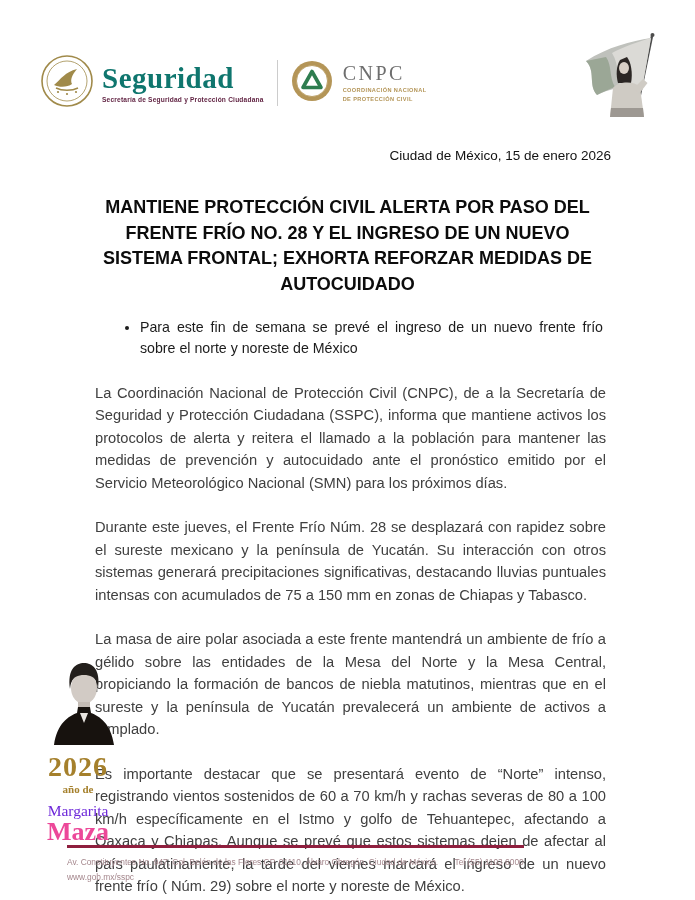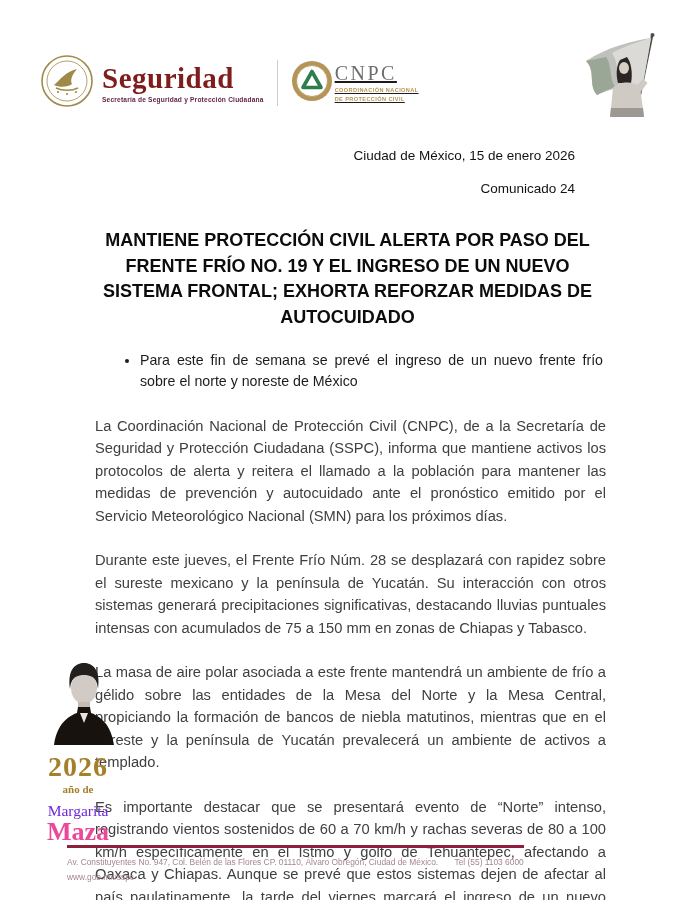--- a/index.html
+++ b/index.html
@@ -8,34 +8,34 @@
     position:relative; width:695px; height:900px; margin:0 auto;
     background:#ffffff; overflow:hidden; color:#1c1c1c;
   }
   
   .header { display:flex; justify-content:space-between; align-items:flex-start; padding:30px 18px 0 40px; }
   .logo-row { display:flex; align-items:center; gap:13px; margin-top:24px; }
   .seg-logo { display:flex; align-items:center; gap:8px; }
   .seg-text { display:flex; flex-direction:column; }
   .seg-word {
     font-family:"Liberation Serif", serif; font-weight:bold;
-    font-size:29px; color:#7f1d1d; letter-spacing:.5px; line-height:1;
+    font-size:29px; color:#0f766e; letter-spacing:.5px; line-height:1;
   }
   .seg-sub { font-size:6.6px; font-weight:bold; color:#5e1f3f; margin-top:3px; letter-spacing:.2px; }
   .logo-divider { width:1px; height:46px; background:#cccccc; }
-  .cnpc-logo { display:flex; align-items:center; gap:2px;text-decoration:underline; }
+  .cnpc-logo { display:flex; align-items:center; gap:10px; }
   .cnpc-text { display:flex; flex-direction:column; }
   .cnpc-word {
     font-family:"Liberation Serif", serif; font-size:20px; color:#6e6e6e;
     letter-spacing:2.5px; line-height:1;
   }
   .cnpc-sub { font-size:5.6px; font-weight:bold; color:#b49557; margin-top:3px; letter-spacing:.4px; line-height:1.5; }
   .flag-art { margin-right:4px; }
   
-  .meta { text-align:right; padding-right:120px; margin-top:26px; font-size:13.5px; color:#121212; }
+  .meta { text-align:right; padding-right:84px; margin-top:26px; font-size:13.5px; color:#121212; }
   .meta .comunicado { margin-top:18px; }
   
   .doc-title {
     margin:32px 86px 0 86px; text-align:center; font-weight:bold;
     font-size:18px; line-height:1.42; color:#0c0c0c;
   }
   
   ul.bullets { margin:20px 92px 0 115px; padding-left:25px; }
   ul.bullets li { font-size:14.2px; line-height:1.5; text-align:justify; color:#1c1c1c; }
   
@@ -114,24 +114,23 @@
         <ellipse cx="51" cy="38" rx="5" ry="6" fill="#d8cfc6"></ellipse>
         <path d="M40 58 C46 51 61 51 67 57 L71 87 L37 87 Z" fill="#cfcbc4"></path>
         <path d="M61 58 L70 49 L74.5 53 L66 64 Z" fill="#cfcbc4"></path>
         <path d="M37 87 L71 87 L70 78 L38 78 Z" fill="#9d9892"></path>
       </svg>
     </span>
   </div>
 
   <div class="meta">
     <div>Ciudad de México, 15 de enero 2026</div>
-    <div class="comunicado">Comunicado 24</div>
   </div>
 
-  <div class="doc-title">MANTIENE PROTECCIÓN CIVIL ALERTA POR PASO DEL FRENTE FRÍO NO. 19 Y EL INGRESO DE UN NUEVO SISTEMA FRONTAL; EXHORTA REFORZAR MEDIDAS DE AUTOCUIDADO</div>
+  <div class="doc-title">MANTIENE PROTECCIÓN CIVIL ALERTA POR PASO DEL FRENTE FRÍO NO. 28 Y EL INGRESO DE UN NUEVO SISTEMA FRONTAL; EXHORTA REFORZAR MEDIDAS DE AUTOCUIDADO</div>
 
   <ul class="bullets">
     <li>Para este fin de semana se prevé el ingreso de un nuevo frente frío sobre el norte y noreste de México</li>
   </ul>
 
   <div class="paras">
     <p>La Coordinación Nacional de Protección Civil (CNPC), de a la Secretaría de Seguridad y Protección Ciudadana (SSPC), informa que mantiene activos los protocolos de alerta y reitera el llamado a la población para mantener las medidas de prevención y autocuidado ante el pronóstico emitido por el Servicio Meteorológico Nacional (SMN) para los próximos días.</p>
     <p>Durante este jueves, el Frente Frío Núm. 28 se desplazará con rapidez sobre el sureste mexicano y la península de Yucatán. Su interacción con otros sistemas generará precipitaciones significativas, destacando lluvias puntuales intensas con acumulados de 75 a 150 mm en zonas de Chiapas y Tabasco.</p>
     <p>La masa de aire polar asociada a este frente mantendrá un ambiente de frío a gélido sobre las entidades de la Mesa del Norte y la Mesa Central, propiciando la formación de bancos de niebla matutinos, mientras que en el sureste y la península de Yucatán prevalecerá un ambiente de activos a templado.</p>
     <p>Es importante destacar que se presentará evento de “Norte” intenso, registrando vientos sostenidos de 60 a 70 km/h y rachas severas de 80 a 100 km/h específicamente en el Istmo y golfo de Tehuantepec, afectando a Oaxaca y Chiapas. Aunque se prevé que estos sistemas dejen de afectar al país paulatinamente, la tarde del viernes marcará el ingreso de un nuevo frente frío ( Núm.  29) sobre el norte y noreste de México.</p>

